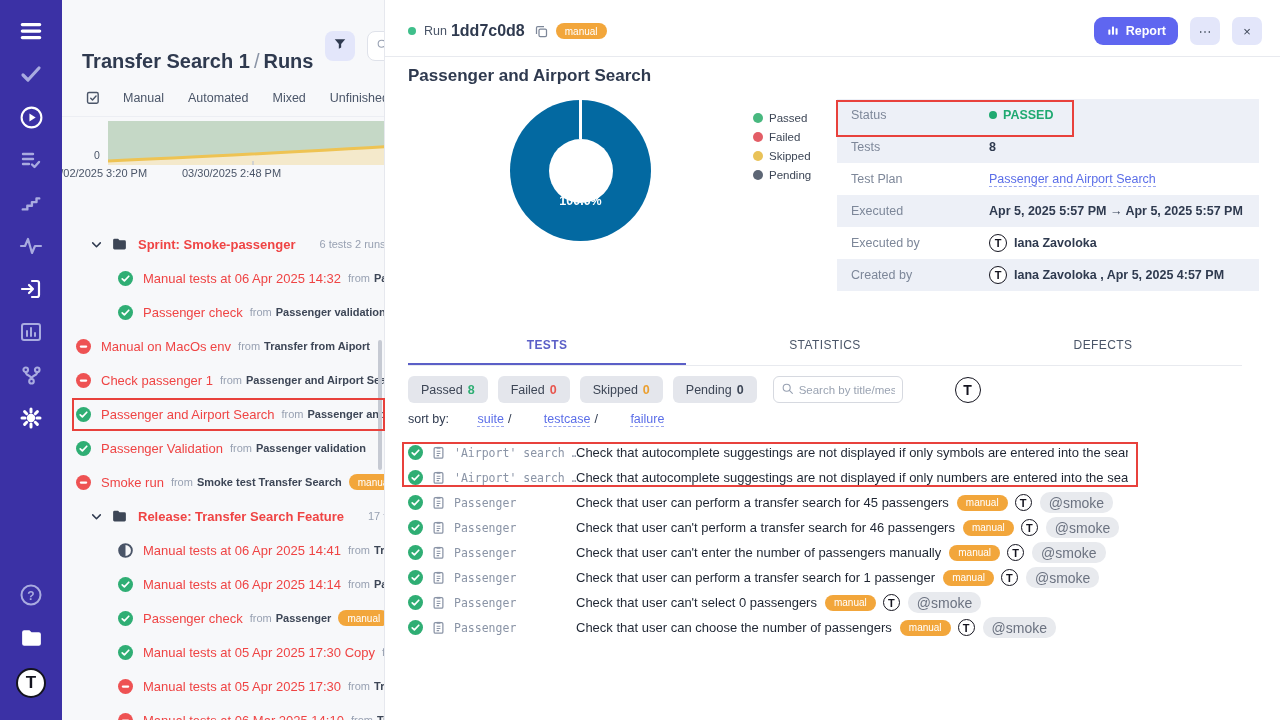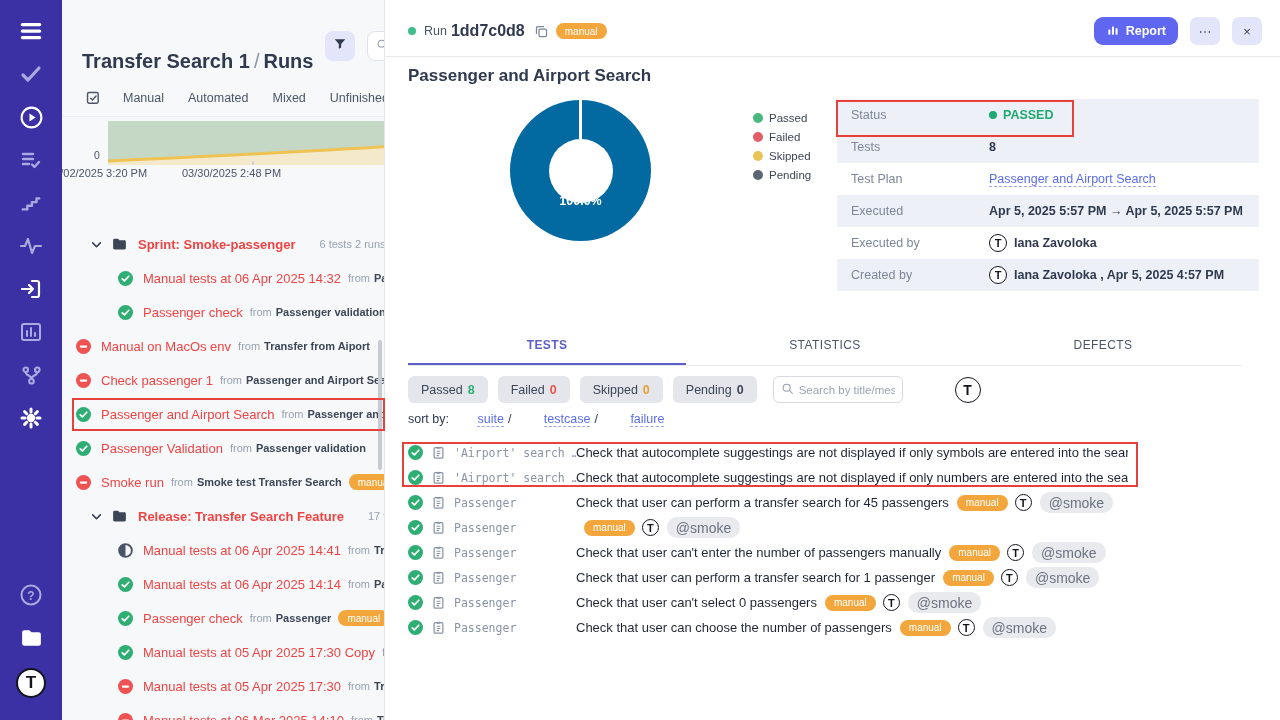--- a/index.html
+++ b/index.html
@@ -641,20 +641,21 @@
           <span class="ts-ico">
             <svg viewBox="0 0 24 24" width="15" height="15">
               <g fill="none" stroke="#8a94a6">
                 <rect x="5" y="4" width="14" height="17" rx="2" stroke-width="2"></rect>
                 <path d="M9 4.5h6" stroke-width="3"></path>
                 <path d="M9 10h6M9 13.5h6M9 17h4" stroke-width="1.8"></path>
               </g>
             </svg>
           </span>
           <span class="ts-suite">Passenger</span>
+          <span class="ts-title">Check that user can't perform a transfer search for 46 passengers</span>
           <span class="badge-manual">manual</span>
           <span class="avatar">T</span>
           <span class="tag-smoke">@smoke</span>
         </div>
         <div class="ts-row">
           <span class="ts-ico">
             <svg viewBox="0 0 16 16" width="15" height="15">
               <circle cx="8" cy="8" r="8" fill="#2fae74"></circle>
               <path d="M4.5 8.3l2.3 2.3 4.7-5" fill="none" stroke="#fff" stroke-width="1.8" stroke-linecap="round" stroke-linejoin="round"></path>
             </svg>

